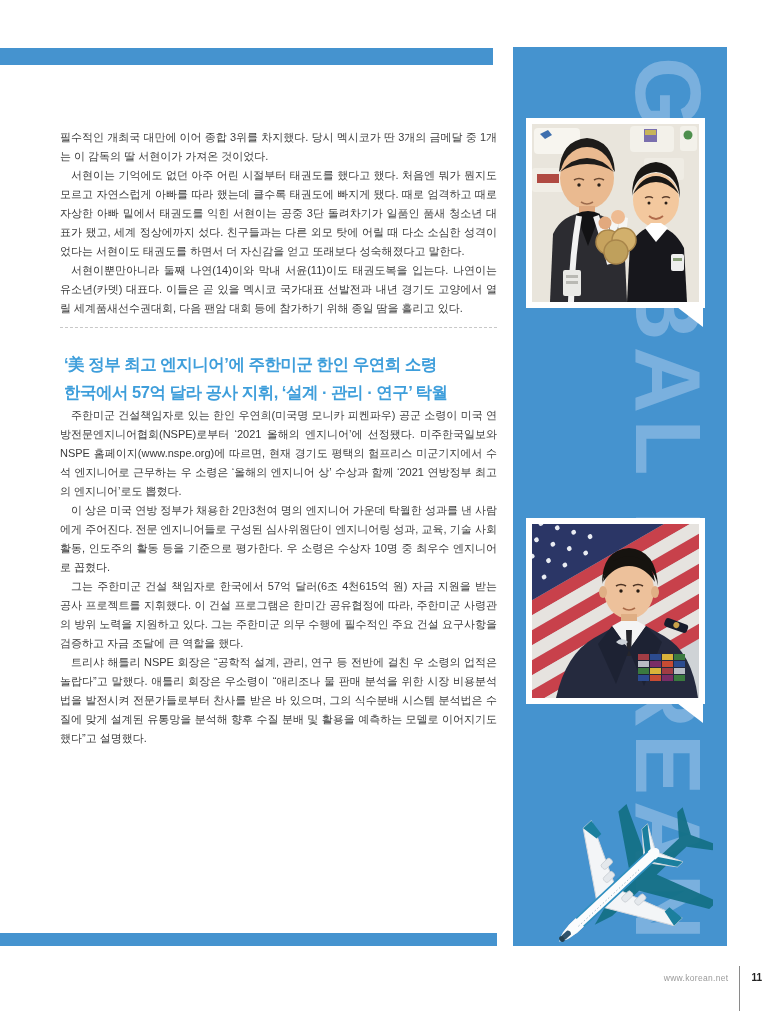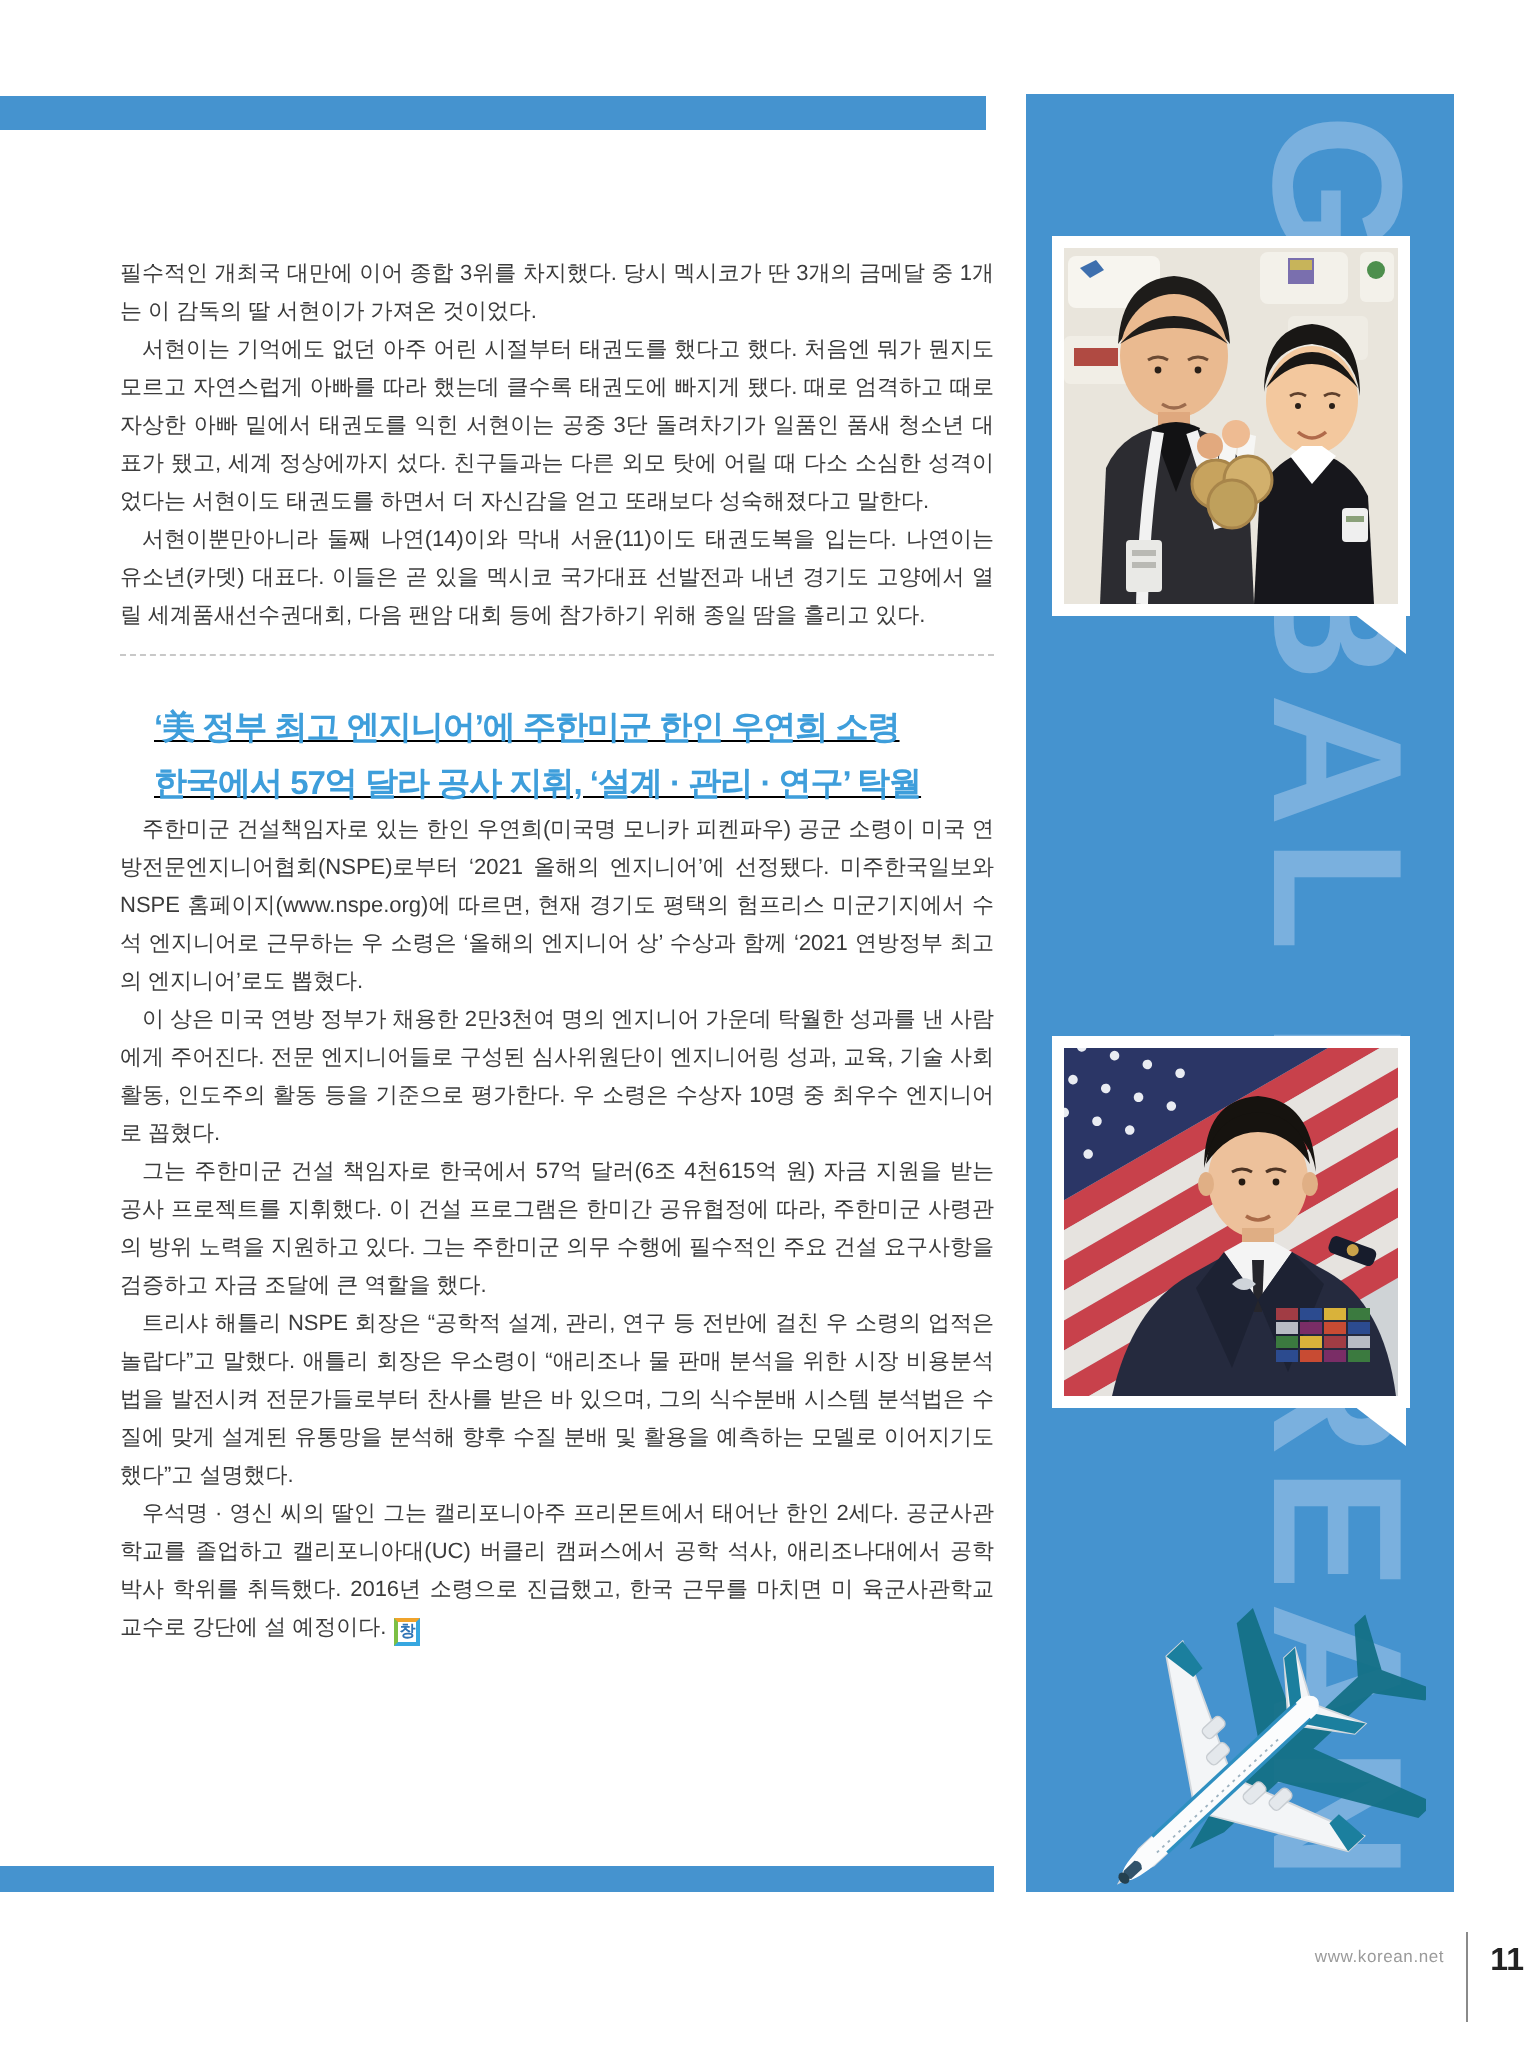--- a/index.html
+++ b/index.html
@@ -12,21 +12,21 @@
   .bottom-bar{position:absolute;left:0;top:933px;width:497px;height:13px;background:#4593cf;}
 
   
   .main-col{position:absolute;left:60px;top:128px;width:437px;}
   .body-p{
     margin:0;font-size:11px;line-height:19px;color:#3b3b3b;
     text-align:justify;word-break:normal;
   }
   .indent{text-indent:11px;}
   .divider{border:none;border-top:1.5px dashed #c8c8c8;margin:9px 0 0 0;}
-  .article-title{margin:22px 0 0 17px;text-decoration:underline;}
+  .article-title{margin:22px 0 0 4px;}
   .title-line{
     display:block;font-size:16.5px;line-height:28px;font-weight:bold;
     color:#3e9edb;letter-spacing:-0.5px;
   }
   .feature-body{}
   .feature-body .body-p{margin:0;}
   .end-mark{
     display:inline-block;width:9px;height:10px;font-size:8px;line-height:10px;
     border-top:2px solid #f0a32a;border-right:2px solid #36a7e0;
     border-bottom:2px solid #36a7e0;border-left:2px solid #7cbf44;
@@ -57,21 +57,21 @@
   .photo-frame svg{display:block;width:100%;height:100%;}
   .plane-wrap{position:absolute;left:15px;top:745px;width:185px;height:185px;z-index:2;}
 
   
   .footer{
     position:absolute;left:0;top:966px;width:762px;
     display:flex;justify-content:flex-end;align-items:flex-start;gap:11px;
   }
   .footer-site{font-size:8.5px;color:#9a9a9a;padding-top:7px;letter-spacing:0.3px;}
   .footer-rule{width:1px;height:45px;background:#8a8a8a;}
-  .footer-page{font-size:16px;font-weight:bold;color:#222222;padding-top:6px;}
+  .footer-page{font-size:10px;font-weight:bold;color:#222222;padding-top:6px;}
 </style>
 </head>
 <body>
 
 <div class="top-bar"></div>
 
 <div class="main-col">
   <p class="body-p">필수적인 개최국 대만에 이어 종합 3위를 차지했다. 당시 멕시코가 딴 3개의 금메달 중 1개는 이 감독의 딸 서현이가 가져온 것이었다.</p>
   <p class="body-p indent">서현이는 기억에도 없던 아주 어린 시절부터 태권도를 했다고 했다. 처음엔 뭐가 뭔지도 모르고 자연스럽게 아빠를 따라 했는데 클수록 태권도에 빠지게 됐다. 때로 엄격하고 때로 자상한 아빠 밑에서 태권도를 익힌 서현이는 공중 3단 돌려차기가 일품인 품새 청소년 대표가 됐고, 세계 정상에까지 섰다. 친구들과는 다른 외모 탓에 어릴 때 다소 소심한 성격이었다는 서현이도 태권도를 하면서 더 자신감을 얻고 또래보다 성숙해졌다고 말한다.</p>
   <p class="body-p indent">서현이뿐만아니라 둘째 나연(14)이와 막내 서윤(11)이도 태권도복을 입는다. 나연이는 유소년(카뎃) 대표다. 이들은 곧 있을 멕시코 국가대표 선발전과 내년 경기도 고양에서 열릴 세계품새선수권대회, 다음 팬암 대회 등에 참가하기 위해 종일 땀을 흘리고 있다.</p>
@@ -81,23 +81,20 @@
   <h1 class="article-title">
     <span class="title-line">‘美 정부 최고 엔지니어’에 주한미군 한인 우연희 소령</span>
     <span class="title-line">한국에서 57억 달라 공사 지휘, ‘설계 · 관리 · 연구’ 탁월</span>
   </h1>
 
   <div class="feature-body">
     <p class="body-p indent">주한미군 건설책임자로 있는 한인 우연희(미국명 모니카 피켄파우) 공군 소령이 미국 연방전문엔지니어협회(NSPE)로부터 ‘2021 올해의 엔지니어’에 선정됐다. 미주한국일보와 NSPE 홈페이지(www.nspe.org)에 따르면, 현재 경기도 평택의 험프리스 미군기지에서 수석 엔지니어로 근무하는 우 소령은 ‘올해의 엔지니어 상’ 수상과 함께 ‘2021 연방정부 최고의 엔지니어’로도 뽑혔다.</p>
     <p class="body-p indent">이 상은 미국 연방 정부가 채용한 2만3천여 명의 엔지니어 가운데 탁월한 성과를 낸 사람에게 주어진다. 전문 엔지니어들로 구성된 심사위원단이 엔지니어링 성과, 교육, 기술 사회 활동, 인도주의 활동 등을 기준으로 평가한다. 우 소령은 수상자 10명 중 최우수 엔지니어로 꼽혔다.</p>
     <p class="body-p indent">그는 주한미군 건설 책임자로 한국에서 57억 달러(6조 4천615억 원) 자금 지원을 받는 공사 프로젝트를 지휘했다. 이 건설 프로그램은 한미간 공유협정에 따라, 주한미군 사령관의 방위 노력을 지원하고 있다. 그는 주한미군 의무 수행에 필수적인 주요 건설 요구사항을 검증하고 자금 조달에 큰 역할을 했다.</p>
     <p class="body-p indent">트리샤 해틀리 NSPE 회장은 “공학적 설계, 관리, 연구 등 전반에 걸친 우 소령의 업적은 놀랍다”고 말했다. 애틀리 회장은 우소령이 “애리조나 물 판매 분석을 위한 시장 비용분석법을 발전시켜 전문가들로부터 찬사를 받은 바 있으며, 그의 식수분배 시스템 분석법은 수질에 맞게 설계된 유통망을 분석해 향후 수질 분배 및 활용을 예측하는 모델로 이어지기도 했다”고 설명했다.</p>
-    <p class="body-p indent">
-      <span>우석명 · 영신 씨의 딸인 그는 캘리포니아주 프리몬트에서 태어난 한인 2세다. 공군사관학교를 졸업하고 캘리포니아대(UC) 버클리 캠퍼스에서 공학 석사, 애리조나대에서 공학 박사 학위를 취득했다. 2016년 소령으로 진급했고, 한국 근무를 마치면 미 육군사관학교 교수로 강단에 설 예정이다.</span><span class="end-mark">창</span>
-    </p>
   </div>
 </div>
 
 <div class="sidebar">
   <div class="watermark">GLOBAL KOREAN</div>
 
   <div class="photo-frame photo1">
     <svg viewBox="0 0 167 178" preserveAspectRatio="none">
       <rect width="167" height="178" fill="#e9e5dc"></rect>
       <rect x="2" y="4" width="46" height="26" rx="4" fill="#f7f5ef"></rect>

